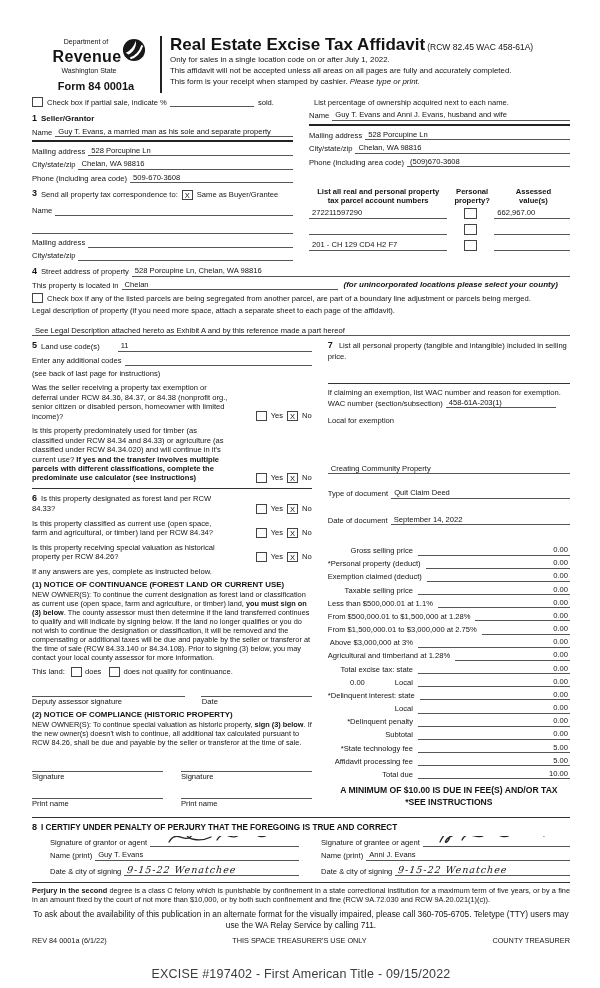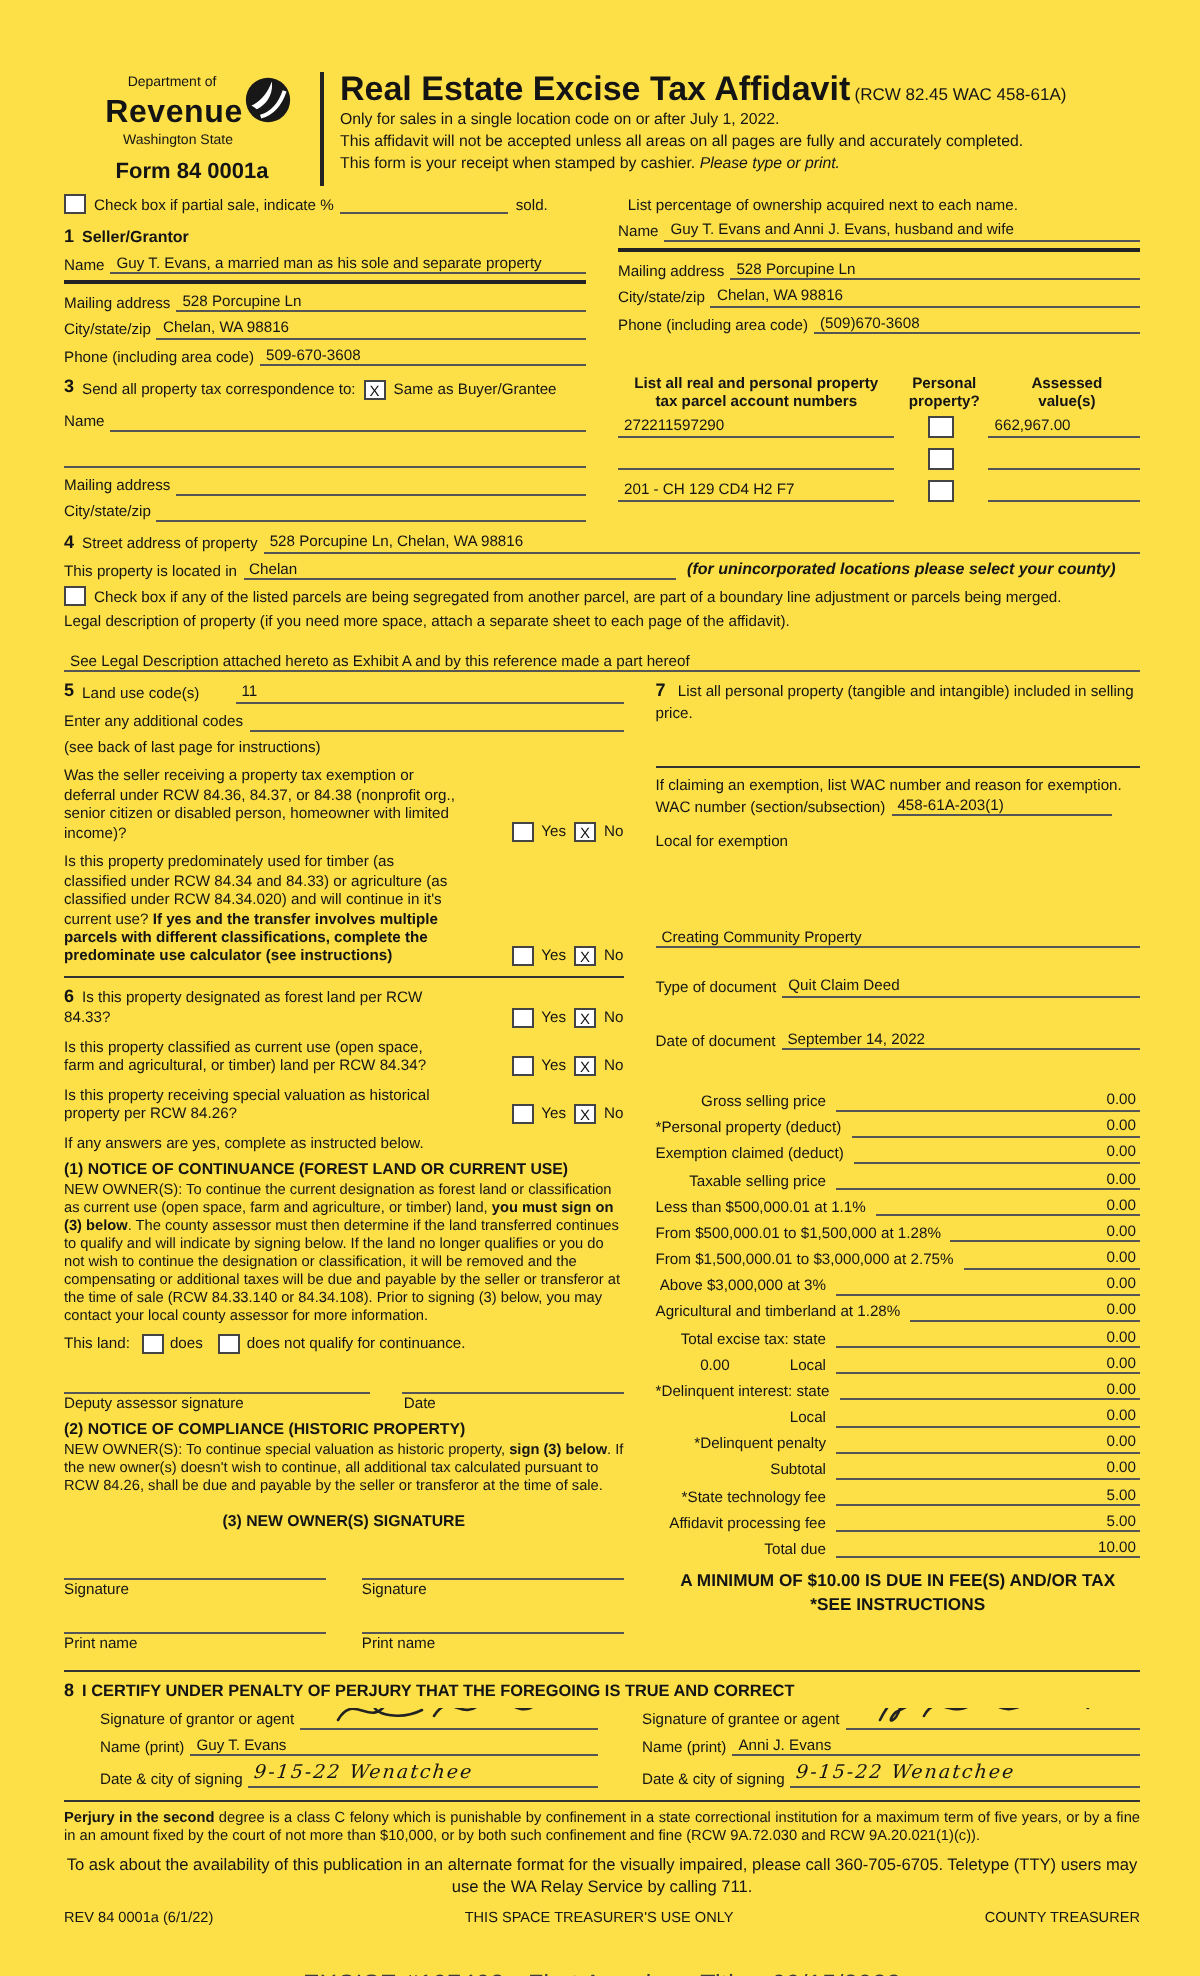--- a/index.html
+++ b/index.html
@@ -1,16 +1,16 @@
 <!DOCTYPE html>
 <html><head>
 <meta charset="utf-8">
 <style>
   html,body{margin:0;padding:0;background:#e8e8e8;}
-  .page{width:600px;height:988px;margin:0 auto;background:#fde047;position:relative;overflow:hidden;
+  .page{width:600px;height:988px;margin:0 auto;background:#ffffff;position:relative;overflow:hidden;
         font-family:"Liberation Sans",sans-serif;font-size:7.6px;color:#141414;line-height:1.25;
         box-sizing:border-box;padding:36px 30px 0 32px;}
   .row{display:flex;align-items:flex-end;}
   .fl{border-bottom:1px solid #555;padding:0 3px;min-height:9px;white-space:nowrap;overflow:hidden;}
   .grow{flex:1;}
   .cb{display:inline-block;min-width:11px;height:10px;border:1px solid #444;text-align:center;
       font-size:7.5px;line-height:10px;vertical-align:middle;background:#fff;box-sizing:border-box;}
   .b{font-weight:bold;}
   .i{font-style:italic;}
   .num{font-weight:bold;font-size:9px;margin-right:4px;}
@@ -280,21 +280,20 @@
         <span class="fl" style="flex:1;"></span>
       </div>
       <div class="row" style="gap:16px;margin-bottom:2px;">
         <span style="flex:1.4;">Deputy assessor signature</span>
         <span style="flex:1;">Date</span>
       </div>
 
       <div class="notice-h">(2) NOTICE OF COMPLIANCE (HISTORIC PROPERTY)</div>
       <div class="small"><span>NEW OWNER(S): To continue special valuation as historic property, </span><span class="b">sign (3) below</span><span>. If the new owner(s) doesn't wish to continue, all additional tax calculated pursuant to RCW 84.26, shall be due and payable by the seller or transferor at the time of sale.</span></div>
 
-      <div class="notice-h" style="text-align:center;margin-top:8px;">(3) NEW OWNER(S) SIGNATURE</div>
       <div class="row" style="gap:18px;margin-top:14px;">
         <span class="fl" style="flex:1;"></span>
         <span class="fl" style="flex:1;"></span>
       </div>
       <div class="row" style="gap:18px;margin-bottom:8px;">
         <span style="flex:1;">Signature</span>
         <span style="flex:1;">Signature</span>
       </div>
       <div class="row" style="gap:18px;margin-top:6px;">
         <span class="fl" style="flex:1;"></span>

